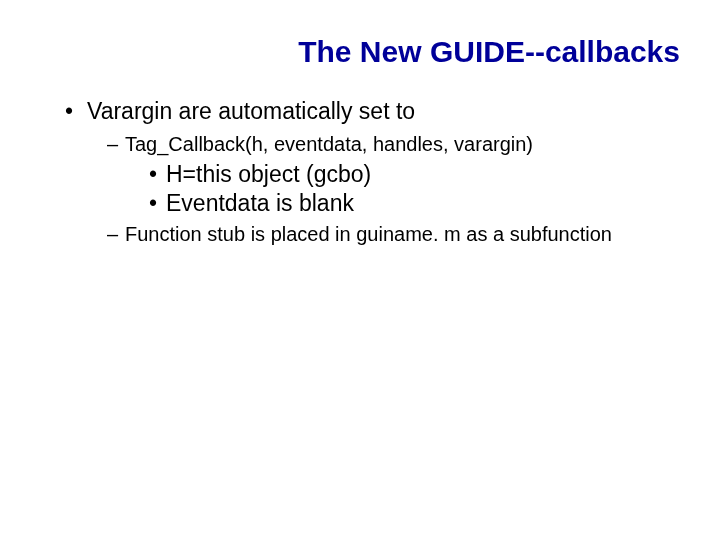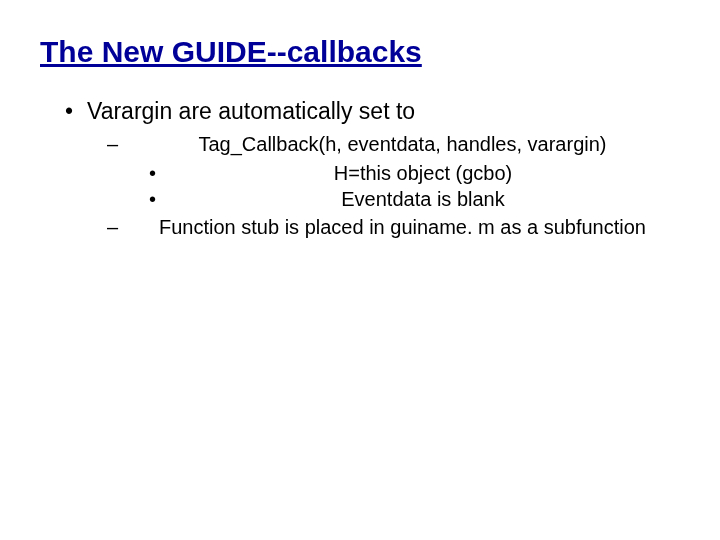--- a/index.html
+++ b/index.html
@@ -9,22 +9,21 @@
       background: #ffffff;
       font-family: Verdana, Geneva, sans-serif;
       color: #000000;
       padding: 30px 40px;
       overflow: hidden;
     }
     .title {
       color: #000099;
       font-size: 30px;
       font-weight: bold;
-      text-decoration: underline;
-      text-align: left;
+      text-align: right;
       margin-bottom: 28px;
       margin-top: 5px;
     }
     .l1 {
       list-style: none;
       padding-left: 25px;
     }
     .l1 > li {
       position: relative;
       font-size: 23px;
@@ -42,37 +41,36 @@
       list-style: none;
       padding-left: 20px;
       margin-top: 6px;
     }
     .l2 > li {
       position: relative;
       font-size: 20px;
       margin-bottom: 4px;
       line-height: 1.25;
       padding-left: 18px;
-      text-align: center;
     }
     .l2 > li::before {
       content: "–";
       position: absolute;
       left: 0;
       top: 0;
     }
     .l3 {
       list-style: none;
       padding-left: 24px;
       margin-top: 4px;
       margin-bottom: 4px;
     }
     .l3 > li {
       position: relative;
-      font-size: 20px;
+      font-size: 23px;
       margin-bottom: 2px;
       line-height: 1.2;
       padding-left: 17px;
     }
     .l3 > li::before {
       content: "•";
       position: absolute;
       left: 0;
       top: 0;
     }

